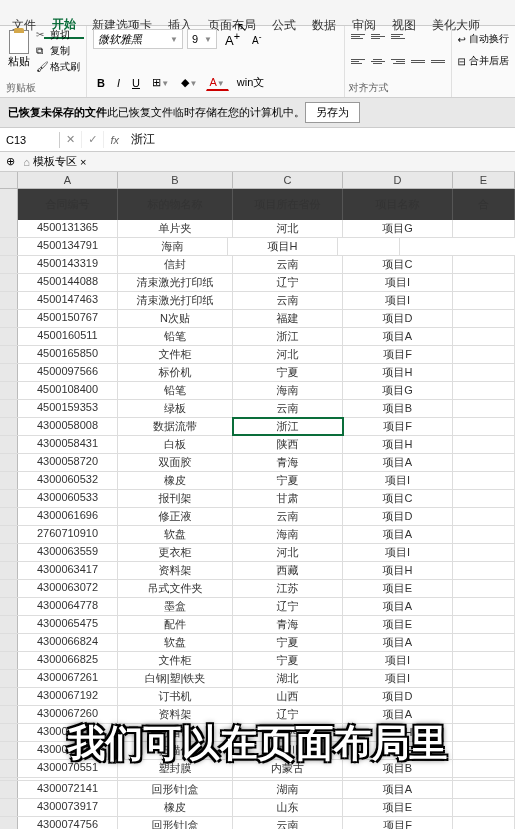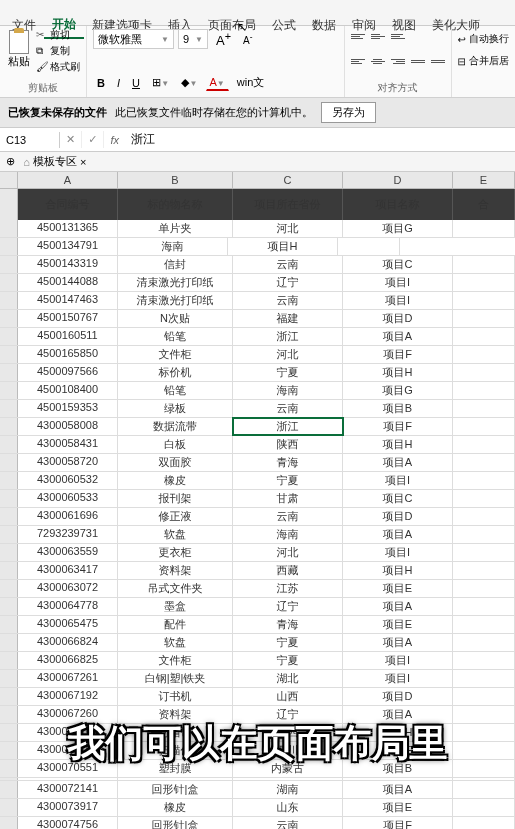--- a/index.html
+++ b/index.html
@@ -3,42 +3,42 @@
 <meta charset="utf-8">
 <style>
 * { margin: 0; padding: 0; box-sizing: border-box; }
 body { font-family: "Microsoft YaHei", sans-serif; font-size: 11px; background: #f0f0f0; width: 515px; height: 829px; overflow: hidden; position: relative; }
 .menubar { display: flex; background: #f5f5f5; border-bottom: 1px solid #ccc; height: 26px; align-items: center; padding: 0 4px; }
 .menubar-item { padding: 4px 8px; cursor: pointer; color: #333; font-size: 12px; margin-top: 26px; }
 .menubar-item.active { color: #0a6d3a; font-weight: bold; border-bottom: 2px solid #0a6d3a; }
 .cursor { position: absolute; top: 20px; left: 237px; font-size: 12px; }
 .ribbon { display: flex; background: #fafafa; border-bottom: 1px solid #d0d0d0; height: 72px; }
 .ribbon-group { border-right: 1px solid #e0e0e0; padding: 2px 6px; display: flex; flex-direction: column; justify-content: space-between; }
-.ribbon-label { text-align: center; font-size: 10px; color: #666; padding-top: 2px; }
+.ribbon-label { text-align: left; font-size: 10px; color: #666; padding-top: 2px; }
 .paste-area { display: flex; align-items: flex-start; gap: 4px; }
 .paste-big { display: flex; flex-direction: column; align-items: center; padding: 2px; }
 .paste-icon { width: 20px; height: 24px; background: #fff; border: 1px solid #888; position: relative; }
 .paste-icon::before { content: ""; position: absolute; top: -3px; left: 4px; width: 10px; height: 5px; background: #d4a84b; border-radius: 2px 2px 0 0; }
 .paste-side { display: flex; flex-direction: column; gap: 2px; font-size: 10px; }
 .paste-side-item { display: flex; align-items: center; gap: 2px; cursor: pointer; }
 .sm-icon { width: 12px; height: 12px; display: inline-block; }
 .scissors { color: #555; }
 .font-group { flex: 1; }
 .font-row { display: flex; align-items: center; gap: 4px; margin-bottom: 3px; }
 .font-select { border: 1px solid #ccc; background: #fff; padding: 1px 4px; font-size: 11px; height: 20px; display: flex; align-items: center; justify-content: space-between; }
-.font-name { width: 81px; }
+.font-name { width: 90px; font-style: italic; }
 .font-size { width: 30px; }
 .btn-sm { padding: 1px 3px; cursor: pointer; border: 1px solid transparent; font-size: 11px; }
 .align-group { padding: 2px 4px; }
 .align-row { display: flex; gap: 2px; margin-bottom: 2px; }
 .align-btn { width: 18px; height: 16px; display: flex; flex-direction: column; justify-content: center; gap: 1px; cursor: pointer; padding: 2px; }
 .align-btn span { height: 1px; background: #555; display: block; }
 .right-btns { padding: 4px; display: flex; flex-direction: column; gap: 4px; font-size: 10px; }
 .right-btn { display: flex; align-items: center; gap: 3px; cursor: pointer; padding: 2px; }
-.recover-bar { background: #e8e8e8; border-bottom: 1px solid #ccc; padding: 4px 8px; display: flex; align-items: center; gap: 8px; font-size: 11px; }
+.recover-bar { background: #e8e8e8; border-bottom: 1px solid #ccc; padding: 4px 8px; display: flex; align-items: center; font-size: 11px; }
 .recover-btn { border: 1px solid #999; background: #fff; padding: 2px 10px; cursor: pointer; font-size: 11px; }
 .namebox-row { display: flex; background: #fff; border-bottom: 1px solid #ccc; height: 24px; align-items: center; }
 .namebox { width: 60px; border-right: 1px solid #ccc; padding: 2px 6px; font-size: 11px; }
 .fx-area { display: flex; align-items: center; flex: 1; }
 .fx-btn { padding: 2px 6px; color: #888; cursor: pointer; border-right: 1px solid #eee; }
 .fx-label { font-style: italic; padding: 0 6px; color: #666; }
 .formula-input { flex: 1; padding: 2px 6px; font-size: 12px; }
 .tabs-row { display: flex; background: #f5f5f5; border-bottom: 1px solid #ccc; padding: 2px 6px; gap: 8px; align-items: center; font-size: 11px; }
 .tab-item { display: flex; align-items: center; gap: 3px; cursor: pointer; }
 .home-icon { color: #888; }
@@ -354,21 +354,21 @@
       <div class="data-row">
         <div class="rownum"></div>
         <div class="cell colA">4300061696</div>
         <div class="cell colB">修正液</div>
         <div class="cell colC">云南</div>
         <div class="cell colD">项目D</div>
         <div class="cell colE"></div>
       </div>
       <div class="data-row">
         <div class="rownum"></div>
-        <div class="cell colA">7293239731</div>
+        <div class="cell colA">2760710910</div>
         <div class="cell colB">软盘</div>
         <div class="cell colC">海南</div>
         <div class="cell colD">项目A</div>
         <div class="cell colE"></div>
       </div>
       <div class="data-row">
         <div class="rownum"></div>
         <div class="cell colA">4300063559</div>
         <div class="cell colB">更衣柜</div>
         <div class="cell colC">河北</div>

